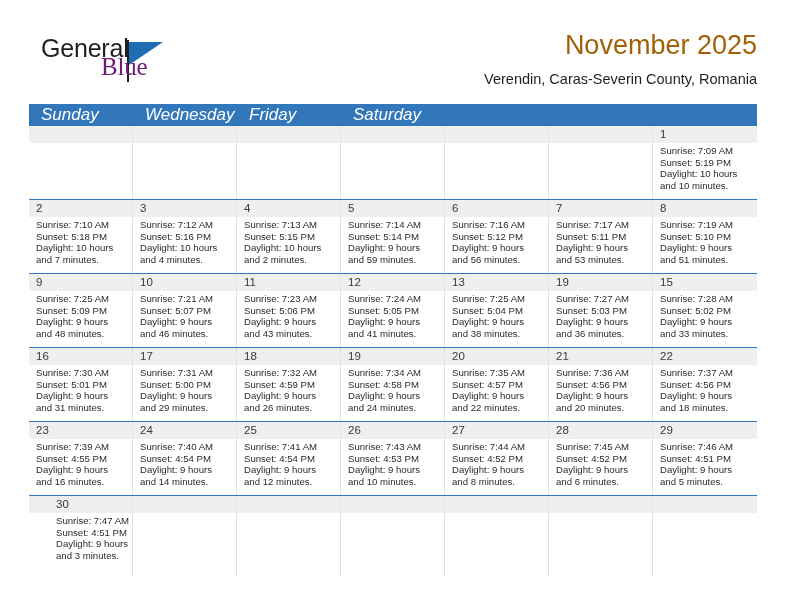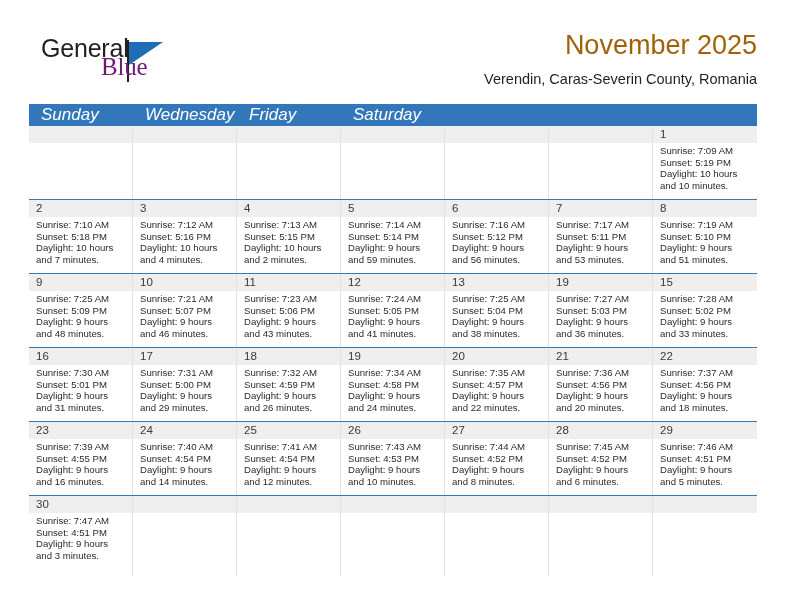--- a/index.html
+++ b/index.html
@@ -69,21 +69,21 @@
   .week:first-of-type{border-top:none;}
   .daynum-band{
     position:absolute;left:0;top:0;width:728px;height:17px;
     background:#efefef;
   }
   .cell{
     position:relative;width:104px;box-sizing:border-box;height:73px;
     border-right:1px solid #e3e3e3;
   }
   .cell:last-child{border-right:none;}
-  .cell.tall{height:80px;}
+  .cell.tall{height:80px;margin-left:20px;}
   .daynum{
     position:relative;z-index:2;
     height:17px;line-height:17px;
     padding-left:7px;
     font-size:11.5px;color:#3a3a3a;
   }
   .lines{
     position:relative;z-index:2;
     padding-left:7px;padding-top:2px;
   }

